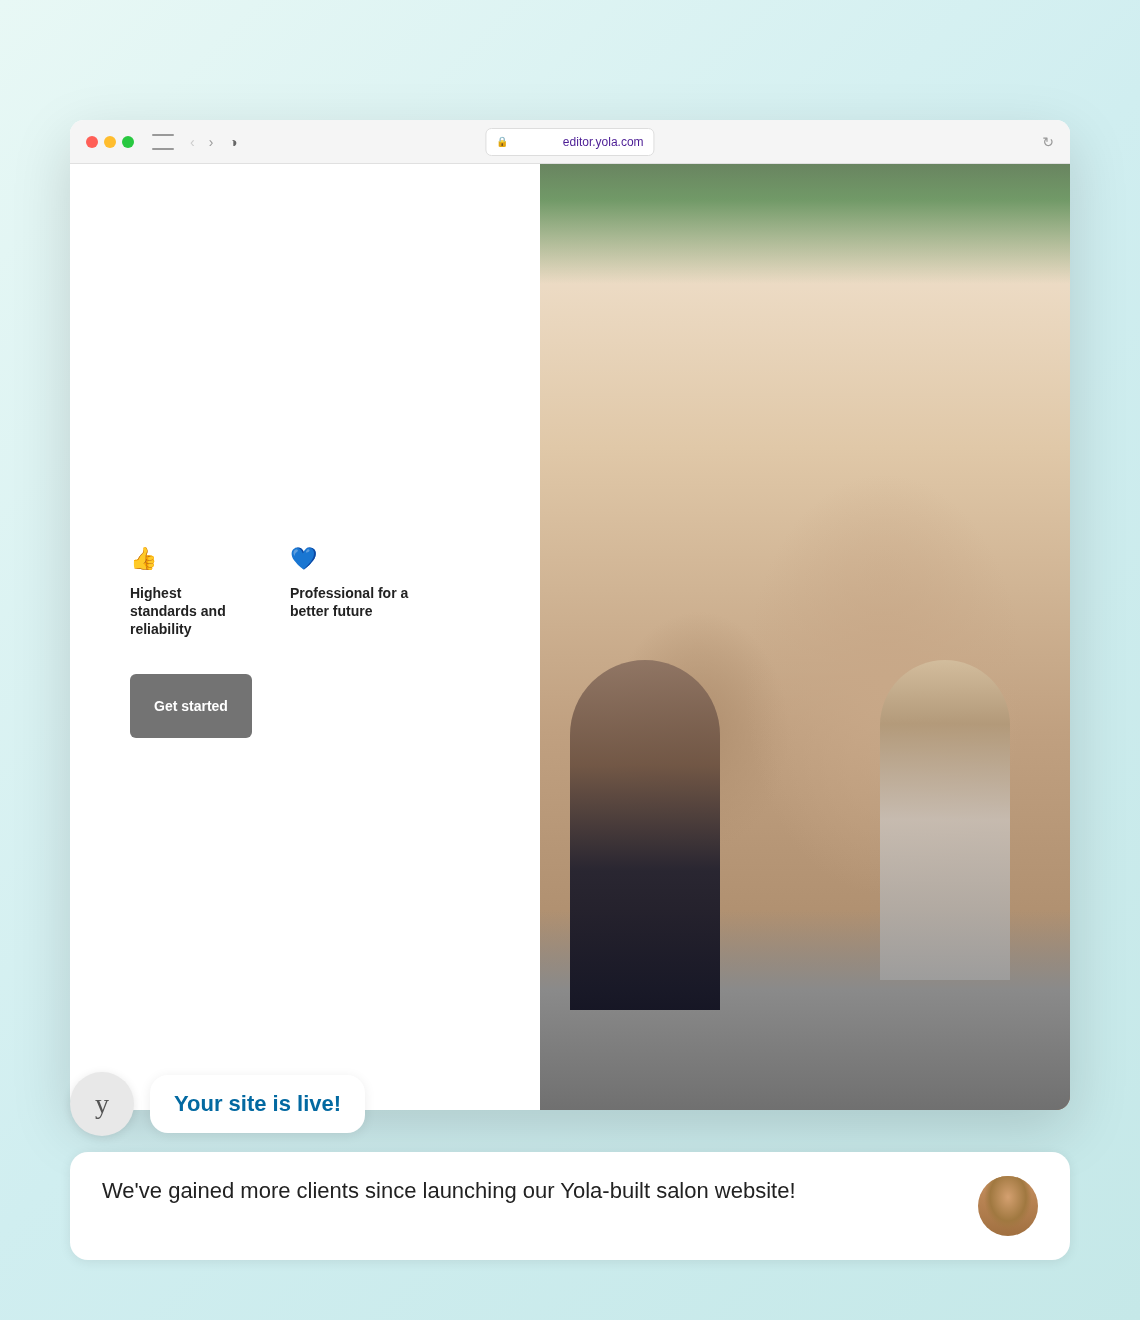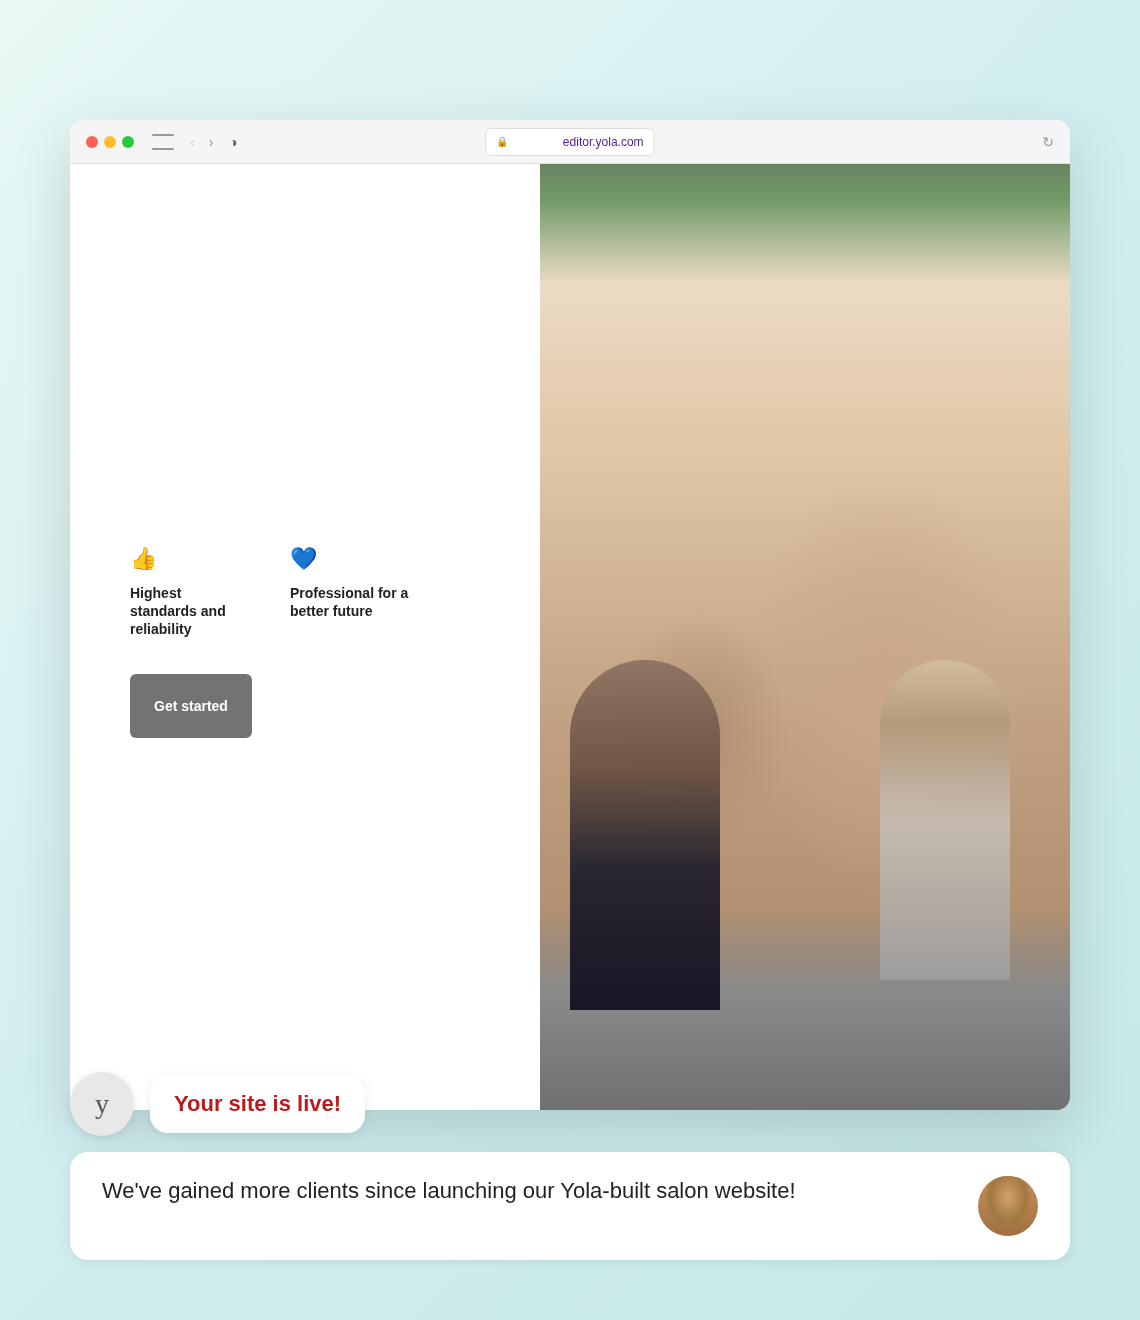--- a/index.html
+++ b/index.html
@@ -298,21 +298,21 @@
     .notification-bubble {
       background: #fff;
       border-radius: 18px;
       padding: 16px 24px;
       box-shadow: 0 2px 12px rgba(0,0,0,0.08);
     }
 
     .notification-text {
       font-size: 22px;
       font-weight: 600;
-      color: #b91c1c;
+      color: #0369a1;
     }
 
     .testimonial-bubble {
       background: #fff;
       border-radius: 18px;
       padding: 24px 32px;
       box-shadow: 0 2px 12px rgba(0,0,0,0.08);
       position: relative;
       display: flex;
       align-items: flex-start;

